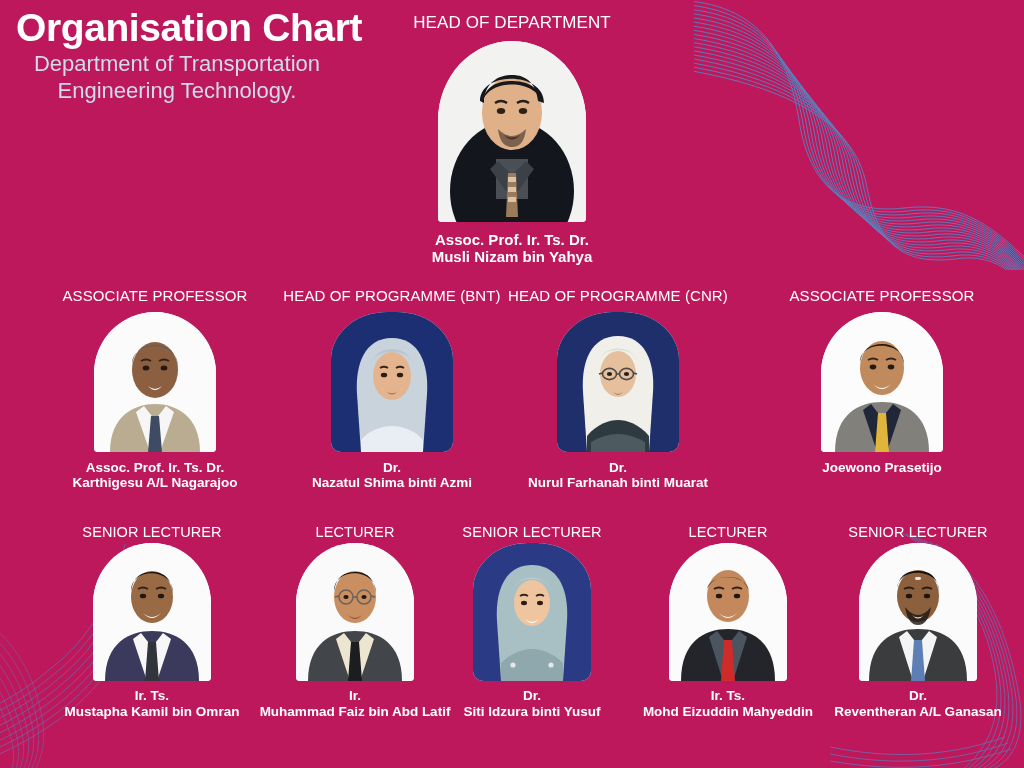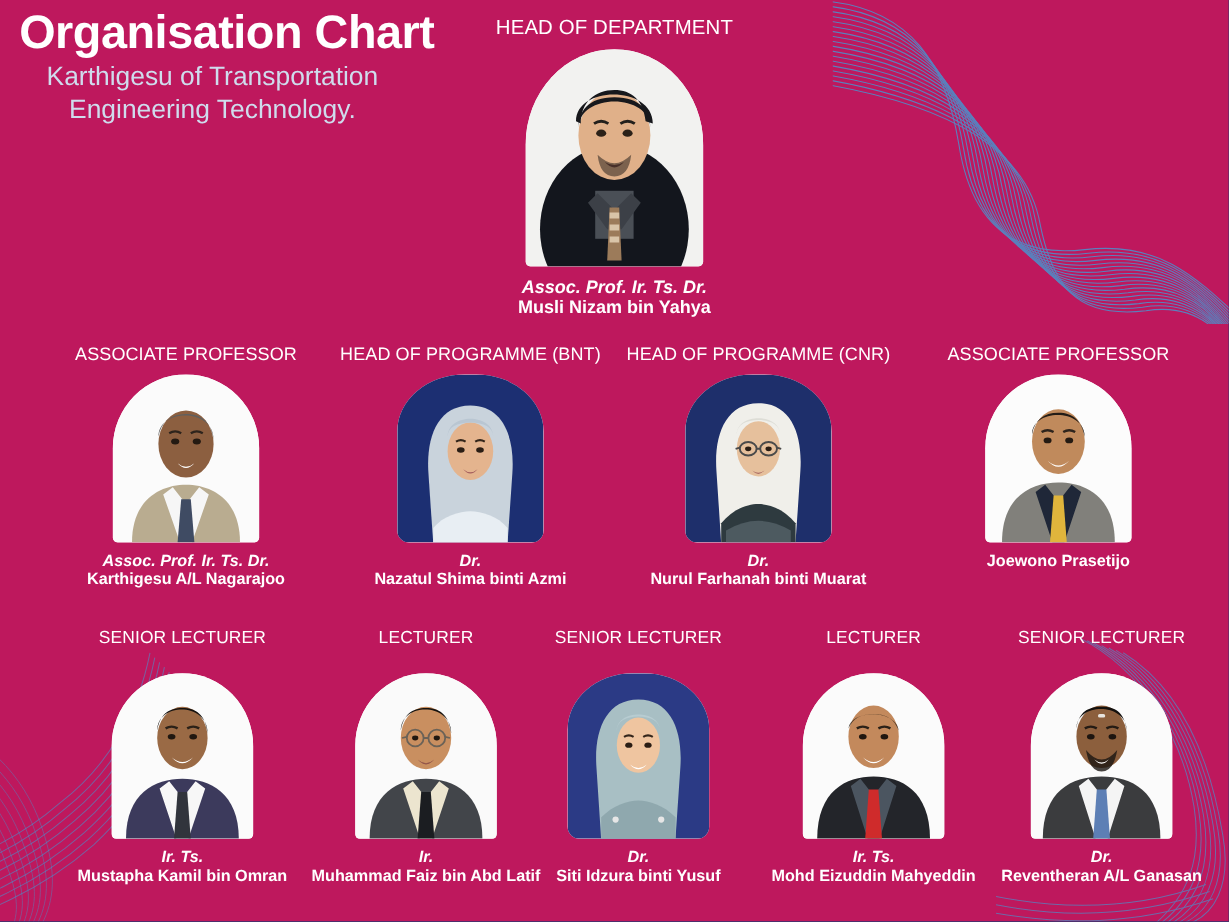--- a/index.html
+++ b/index.html
@@ -47,35 +47,35 @@
   .photo-frame {
     margin:0 auto;
     overflow:hidden;
     background:#ffffff;
     border-radius:50% 50% 4px 4px / 44% 44% 4px 4px;
     position:relative;
   }
   .photo-frame.soft { border-radius:46% 46% 10px 10px / 34% 34% 10px 10px; }
   .photo-inner { position:absolute; inset:0; }
   .pname { color:#ffffff; font-weight:bold; line-height:1.18; white-space:nowrap; }
-  .pname .title-line { display:block;font-style:italic; }
+  .pname .title-line { display:block; }
   .pname .name-line  { display:block; }
 
   
   #hod-card { top:14px; left:387px; width:250px; }
   #hod-card .role { font-size:17px; margin-bottom:8px; }
   #hod-card .photo-frame { width:148px; height:181px; }
   #hod-card .pname { margin-top:9px; font-size:15px; }
 
   .row2 .role { font-size:15px; margin-bottom:7px; }
   .row2 .photo-frame { width:122px; height:140px; }
   .row2 .pname { margin-top:8px; font-size:13.5px; }
   .row2 { top:288px; width:240px; }
 
-  .row3 .role { font-size:14.5px; margin-bottom:20px; }
+  .row3 .role { font-size:14.5px; margin-bottom:2px; }
   .row3 .photo-frame { width:118px; height:138px; }
   .row3 .pname { margin-top:7px; font-size:13.5px; }
   .row3 { top:525px; width:210px; }
 </style>
 </head>
 <body>
 
 <div id="stage">
 
   <svg id="deco-top-right" class="deco" viewBox="0 0 340 280">
@@ -136,21 +136,21 @@
       <path d="M100,10 C150,40 175,100 185,160 C192,200 180,230 150,240"></path>
       <path d="M106,12 C156,43 179,104 189,164 C196,203 184,233 154,240"></path>
       <path d="M0,215 C50,225 110,228 175,205"></path>
       <path d="M0,222 C52,232 112,234 178,211"></path>
       <path d="M0,229 C54,238 114,240 181,217"></path>
     </g>
   </svg>
 
   <div id="header">
     <div id="chart-title">Organisation Chart</div>
-    <div id="chart-subtitle">Karthigesu of Transportation Engineering Technology.</div>
+    <div id="chart-subtitle">Department of Transportation Engineering Technology.</div>
   </div>
 
   <div class="card" id="hod-card">
     <div class="role">HEAD OF DEPARTMENT</div>
     <div class="photo-frame">
       <svg class="photo-inner" viewBox="0 0 148 181" preserveAspectRatio="xMidYMid slice">
         <rect width="148" height="181" fill="#f2f2f0"></rect>
         <ellipse cx="74" cy="150" rx="62" ry="70" fill="#13161d"></ellipse>
         <rect x="58" y="118" width="32" height="40" fill="#4a4f56"></rect>
         <path d="M60,120 L74,134 L88,120 L96,128 L80,150 L68,150 L52,128 Z" fill="#3c4047"></path>
@@ -211,21 +211,21 @@
         <path d="M65,56 q4,-2.5 8,0" stroke="#33251a" stroke-width="1.8" fill="none"></path>
         <path d="M55,79 q6,5 12,0 q-6,7 -12,0" fill="#a35c5c"></path>
       </svg>
     </div>
     <div class="pname">
       <span class="title-line">Dr.</span>
       <span class="name-line">Nazatul Shima binti Azmi</span>
     </div>
   </div>
 
-  <div class="card row2" style="left:512px;">
+  <div class="card row2" style="left:498px;">
     <div class="role">HEAD OF PROGRAMME (CNR)</div>
     <div class="photo-frame soft">
       <svg class="photo-inner" viewBox="0 0 122 140" preserveAspectRatio="xMidYMid slice">
         <rect width="122" height="140" fill="#1e2f6b"></rect>
         <path d="M61,24 C88,24 98,50 96,80 C94,110 92,140 92,140 L30,140 C30,140 28,110 26,80 C24,50 34,24 61,24 Z" fill="#f0efea"></path>
         <path d="M30,124 C40,112 52,108 61,108 C70,108 82,112 92,124 L92,140 L30,140 Z" fill="#2e3a3f"></path>
         <path d="M34,130 q14,-8 27,-8 q13,0 27,8 l0,10 l-54,0 Z" fill="#4d5a60"></path>
         <ellipse cx="61" cy="62" rx="18" ry="23" fill="#e6c09c"></ellipse>
         <path d="M43,50 C43,32 79,32 79,50 C79,42 71,38 61,38 C51,38 43,42 43,50 Z" fill="#ddddd6"></path>
         <g stroke="#4a4a4a" stroke-width="1.6" fill="none">

